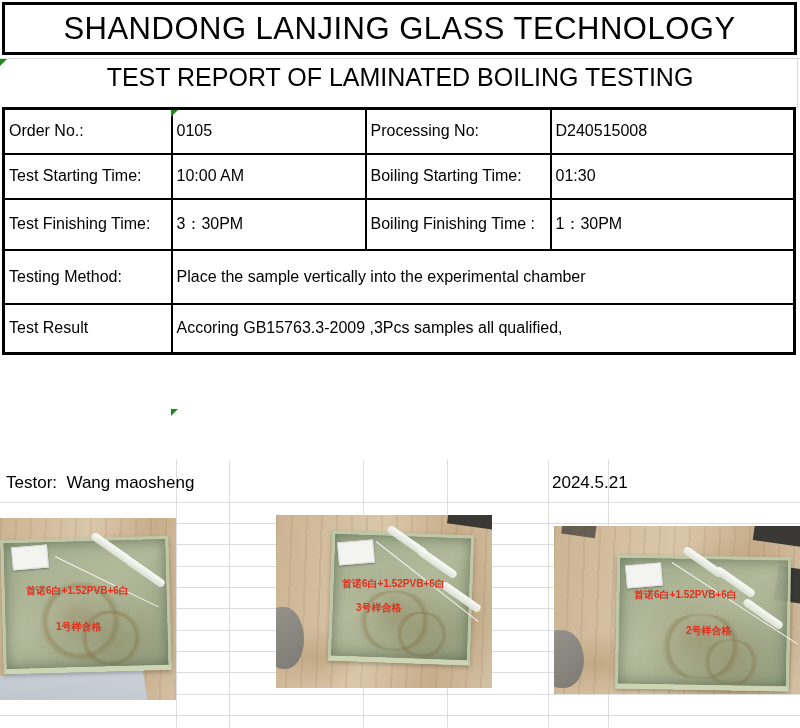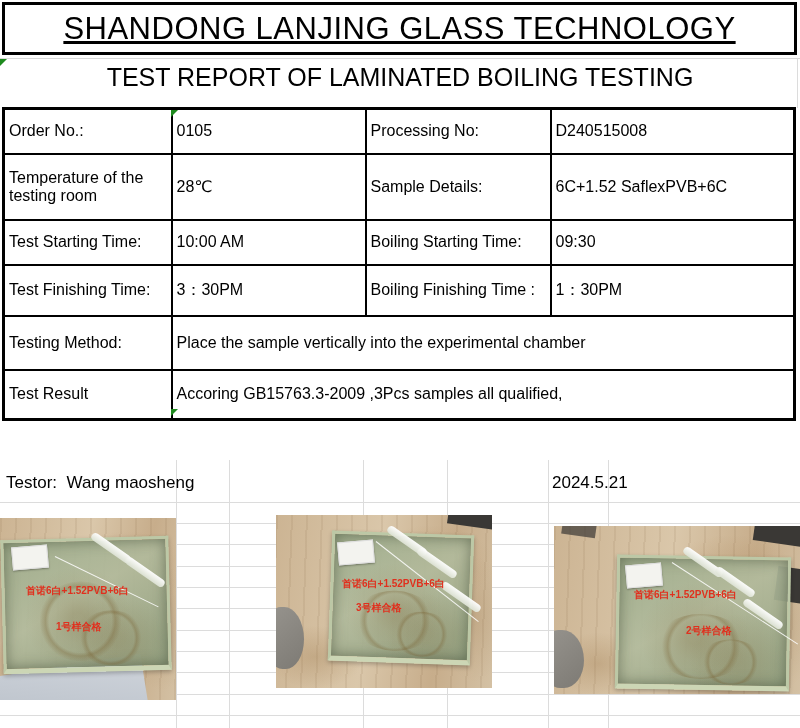--- a/index.html
+++ b/index.html
@@ -5,21 +5,21 @@
   html,body{margin:0;padding:0;}
   body{width:800px;height:728px;position:relative;background:#fff;overflow:hidden;
        font-family:"Liberation Sans","DejaVu Sans",sans-serif;color:#000;}
   
   .gridline-h{position:absolute;left:0;width:800px;height:0;border-top:1px solid #dcdcdc;}
   .gridline-v{position:absolute;top:460px;height:268px;width:0;border-left:1px solid #dcdcdc;}
   .gridline-v-top{position:absolute;top:58px;height:50px;width:0;border-left:1px solid #dcdcdc;}
   
   .title-box{position:absolute;left:2px;top:2px;width:789px;height:47px;border:3px solid #000;
              display:flex;align-items:center;justify-content:center;}
-  .title-text{font-size:31px;letter-spacing:.5px;white-space:nowrap;text-decoration:underline;}
+  .title-text{font-size:31px;letter-spacing:.5px;white-space:nowrap;}
   .hairline{position:absolute;left:0;top:58px;width:800px;height:0;border-top:1px solid #d9d9d9;}
   .subtitle{position:absolute;left:0;top:63px;width:800px;text-align:center;font-size:25px;}
   
   .green-tri{position:absolute;width:0;height:0;border-top:7px solid #1e8a1e;border-right:7px solid transparent;z-index:5;}
   
   table.report{position:absolute;left:2px;top:107px;width:794px;border-collapse:collapse;
                table-layout:fixed;z-index:1;background:#fff;}
   table.report{border:3px solid #000;}
   table.report td{border:2px solid #000;text-align:left;vertical-align:middle;
                   font-size:16px;padding:0 4px;overflow:hidden;}
@@ -92,31 +92,25 @@
       <col style="width:185px">
       <col>
     </colgroup>
   <tbody>
       <tr style="height:45px">
     <td>Order No.:</td>
     <td>0105</td>
     <td>Processing No:</td>
     <td>D240515008</td>
   </tr>
-  <tr style="height:66px">
-    <td>Temperature of the testing room</td>
-    <td>28℃</td>
-    <td>Sample Details:</td>
-    <td>6C+1.52 SaflexPVB+6C</td>
-  </tr>
   <tr style="height:45px">
     <td>Test Starting Time:</td>
     <td>10:00 AM</td>
     <td>Boiling Starting Time:</td>
-    <td>09:30</td>
+    <td>01:30</td>
   </tr>
   <tr style="height:51px">
     <td>Test Finishing Time:</td>
     <td>3：30PM</td>
     <td>Boiling Finishing Time :</td>
     <td>1：30PM</td>
   </tr>
   <tr style="height:54px">
     <td>Testing Method:</td>
     <td colspan="3">Place the sample vertically into the experimental chamber</td>

